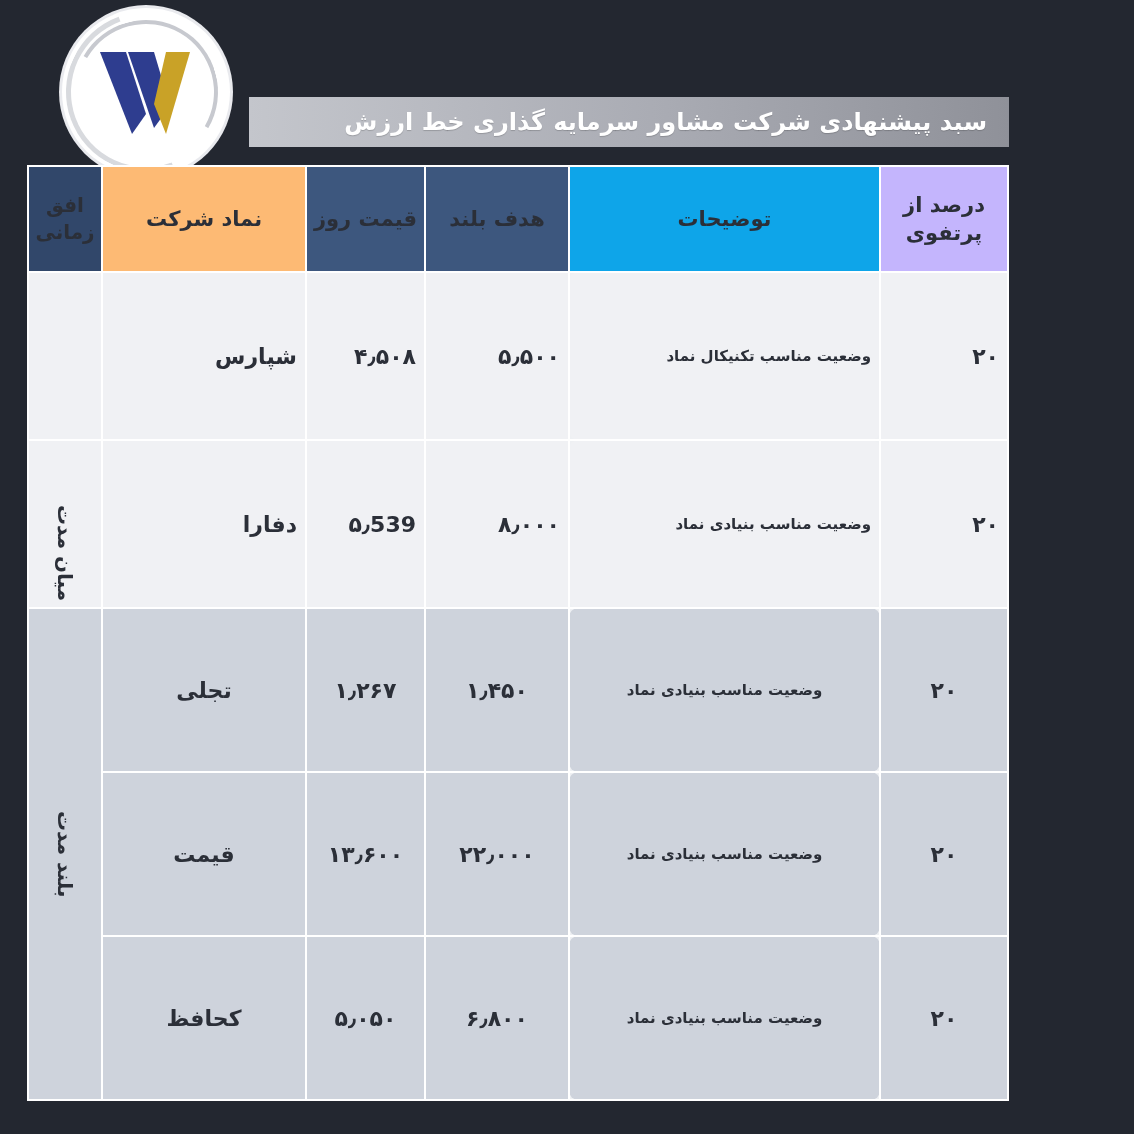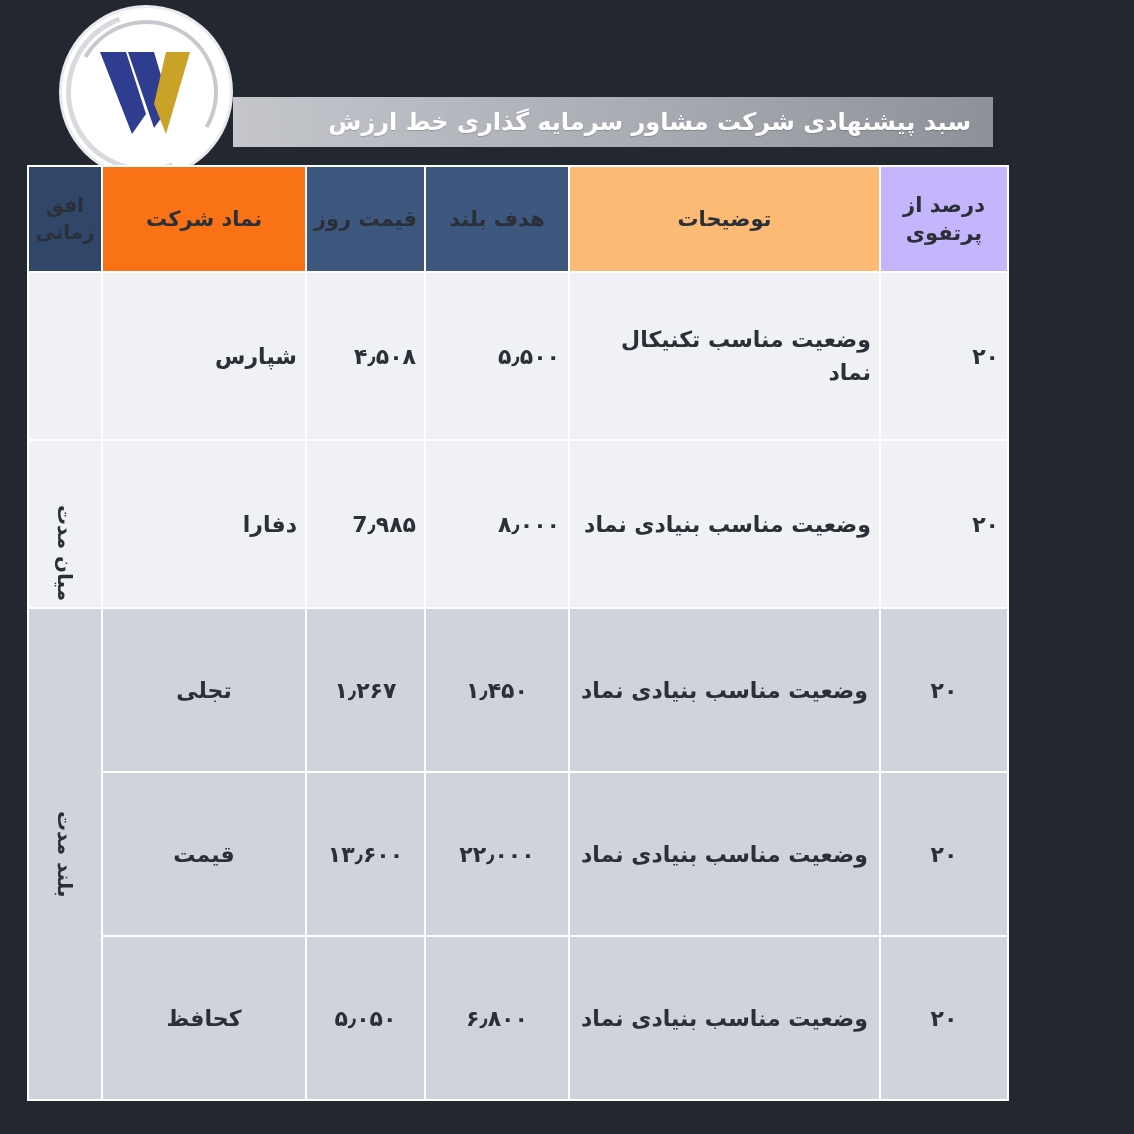--- a/index.html
+++ b/index.html
@@ -53,21 +53,21 @@
     inset: 26px;
     display: flex;
     align-items: center;
     justify-content: center;
   }
 
   
   .title-bar {
     position: absolute;
     top: 97px;
-    right: 141px;
+    right: 125px;
     width: 760px;
     height: 50px;
     background: linear-gradient(90deg, #c4c6cc 0%, #a9abb3 55%, #8f9199 100%);
     display: flex;
     align-items: center;
     justify-content: flex-start;
     padding-right: 22px;
     box-sizing: border-box;
   }
   .title-bar .title-text {
@@ -108,37 +108,37 @@
     font-weight: bold;
     height: 96px;
     line-height: 1.35;
     padding: 4px 6px;
   }
   thead th.col-horizon {
     background: #31476a;
     width: 60px;
     font-size: 20px;
   }
-  thead th.col-symbol { width: 190px; background:#f97316; }
+  thead th.col-symbol { width: 190px; background:#fdba74; }
   thead th.col-price  { width: 105px; background:#3d577e; }
   thead th.col-target { width: 130px; background:#3d577e; }
-  thead th.col-desc   { width: 297px; background:#fdba74; }
+  thead th.col-desc   { width: 297px; background:#0ea5e9; }
   thead th.col-percent{ width: 114px; background:#c4b5fd; }
 
   tbody td {
     font-size: 22px;
     font-weight: bold;
     height: 150px;
     padding: 6px 8px;
     line-height: 1.5;
   }
   tbody tr.row-light td { background: #f0f1f4; text-align: right; }
   tbody tr.row-dark  td { background: #ced3dc; margin-left: 40px; }
 
-  td.cell-desc { font-size: 22px; }
+  td.cell-desc { font-size: 15px; border-radius: 9px; }
   td.cell-percent { font-size: 22px; }
   td.horizon-cell {
     font-size: 20px;
     font-weight: bold;
     writing-mode: vertical-rl;
     text-orientation: mixed;
     white-space: nowrap;
     letter-spacing: 1px;
   }
   td.horizon-mid  { background: #f0f1f4 !important; }
@@ -216,21 +216,21 @@
         <td class="cell-desc">وضعیت مناسب تکنیکال نماد</td>
         <td>۵٫۵۰۰</td>
         <td>۴٫۵۰۸</td>
         <td>شپارس</td>
         <td class="horizon-cell horizon-blank" rowspan="1"></td>
       </tr>
       <tr class="row-light">
         <td class="cell-percent">۲۰</td>
         <td class="cell-desc">وضعیت مناسب بنیادی نماد</td>
         <td>۸٫۰۰۰</td>
-        <td>7٫۹۸۵</td>
+        <td>۵٫539</td>
         <td>دفارا</td>
         <td class="horizon-cell horizon-mid">میان مدت</td>
       </tr>
       <tr class="row-dark">
         <td class="cell-percent">۲۰</td>
         <td class="cell-desc">وضعیت مناسب بنیادی نماد</td>
         <td>۱٫۴۵۰</td>
         <td>۱٫۲۶۷</td>
         <td>تجلی</td>
         <td class="horizon-cell horizon-long" rowspan="3">بلند مدت</td>

